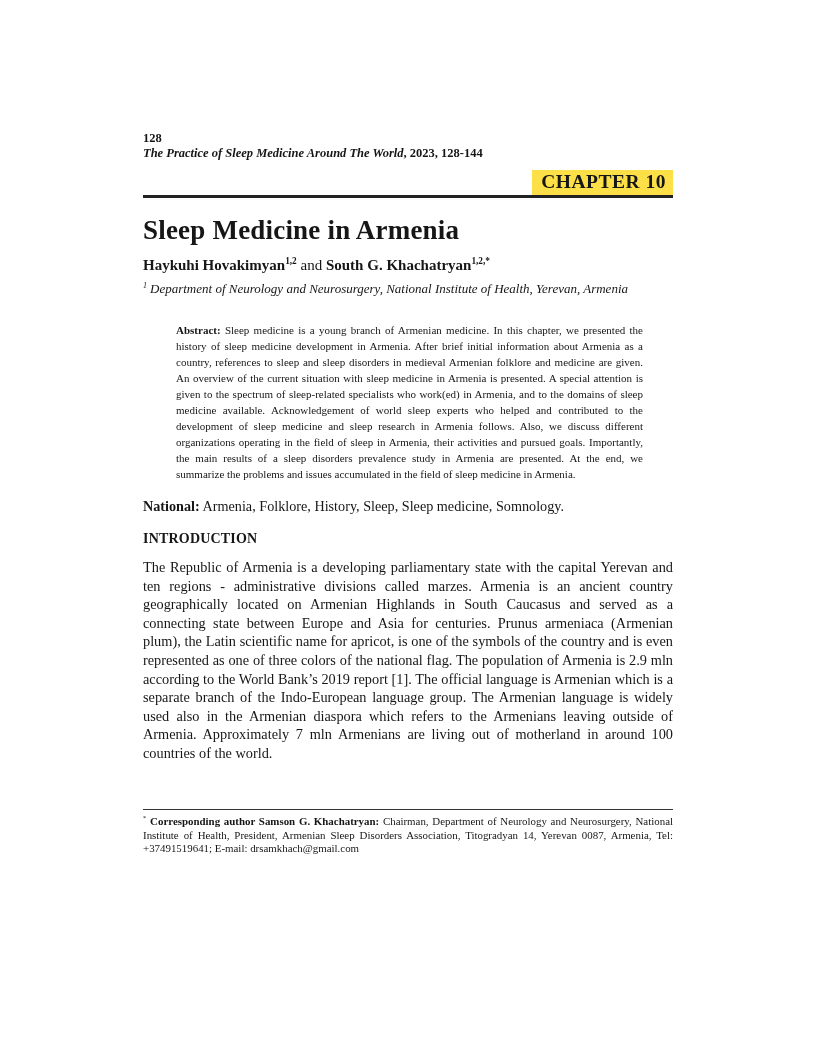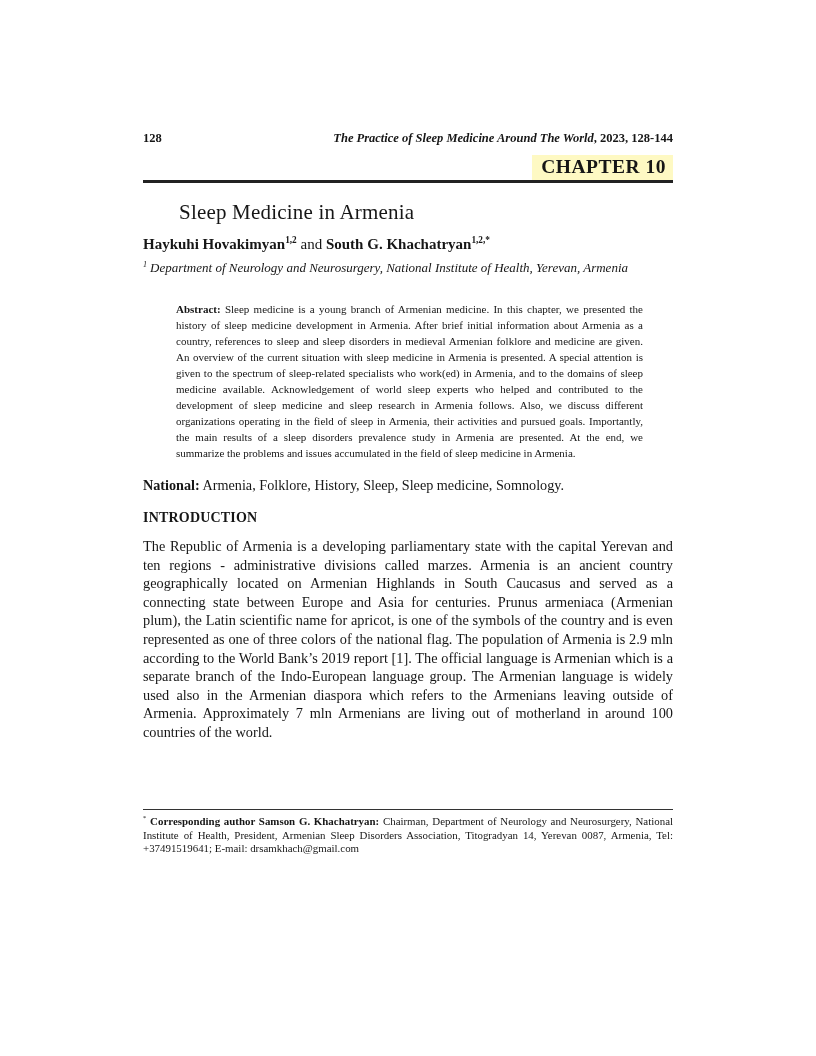--- a/index.html
+++ b/index.html
@@ -17,48 +17,48 @@
     left: 143px;
     top: 131px;
     width: 530px;
   }
   
   .running-head {
     display: flex;
     align-items: baseline;
     font-size: 12.5px;
     font-weight: bold;
+    flex-direction: column;
   }
   .running-head .page-num { flex: 0 0 auto; }
   .running-head .book-ref { flex: 1; text-align: right; }
-  .book-title-it { font-style: italic; margin-left: 12px; }
+  .book-title-it { font-style: italic; }
   
   .chapter-block { position: relative; height: 32px; margin-top: 9px; }
   .chapter-badge {
     position: absolute;
     right: 0; top: 0;
-    background: #fef9c3;
+    background: #fde047;
     padding: 1px 7px 5px 9px;
     font-weight: bold;
     font-size: 19.5px;
     letter-spacing: 0.5px;
   }
   .chapter-line {
     position: absolute;
     left: 0; right: 0; top: 25px;
     height: 2.5px;
     background: #222222;
   }
   
   h1.doc-title {
     margin-top: 13px;
-    font-size: 21px;
-    font-weight: normal;
+    font-size: 27px;
+    font-weight: bold;
     letter-spacing: 0.2px;
-    margin-left: 36px;
   }
   .byline { margin-top: 11px; font-size: 15px; }
   .byline .author { font-weight: bold; }
   sup { font-size: 0.62em; vertical-align: super; line-height: 0; text-align: right; }
   .affiliation {
     margin-top: 7px;
     font-style: italic;
     font-size: 13px;
   }
   .affiliation sup { margin-right: 3px; }

